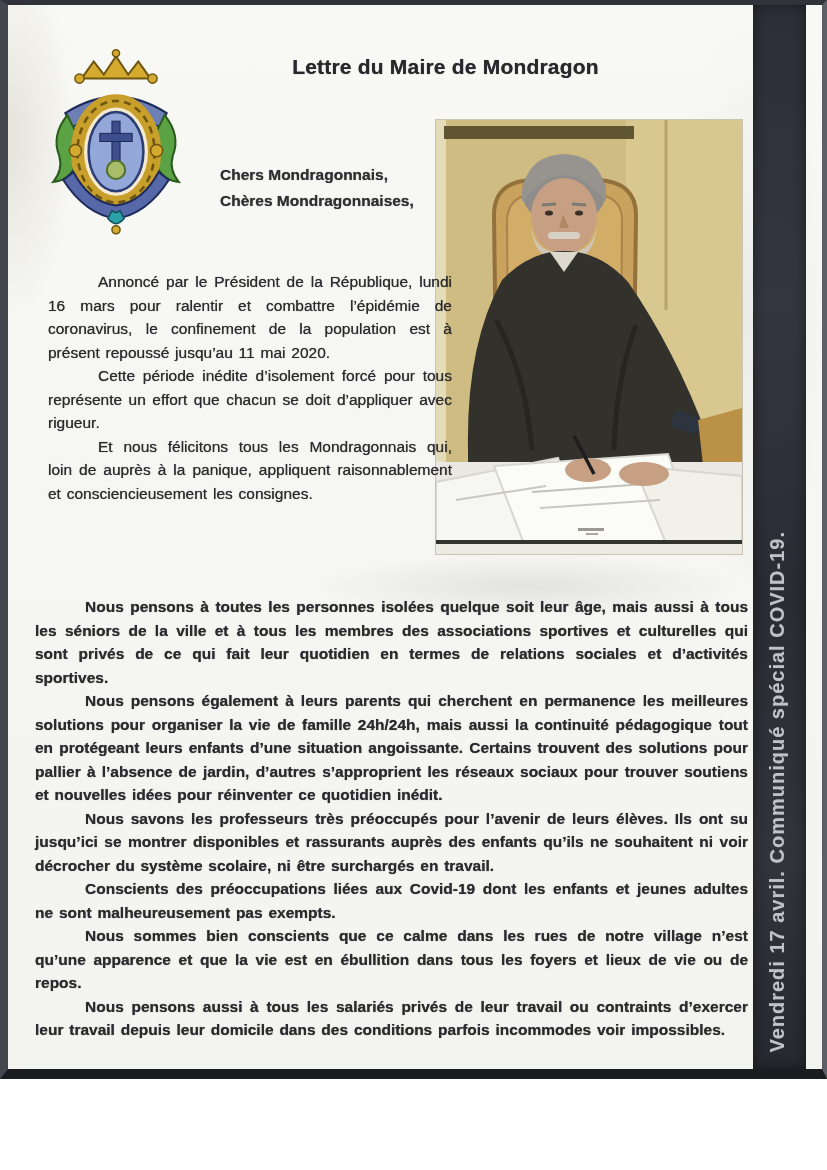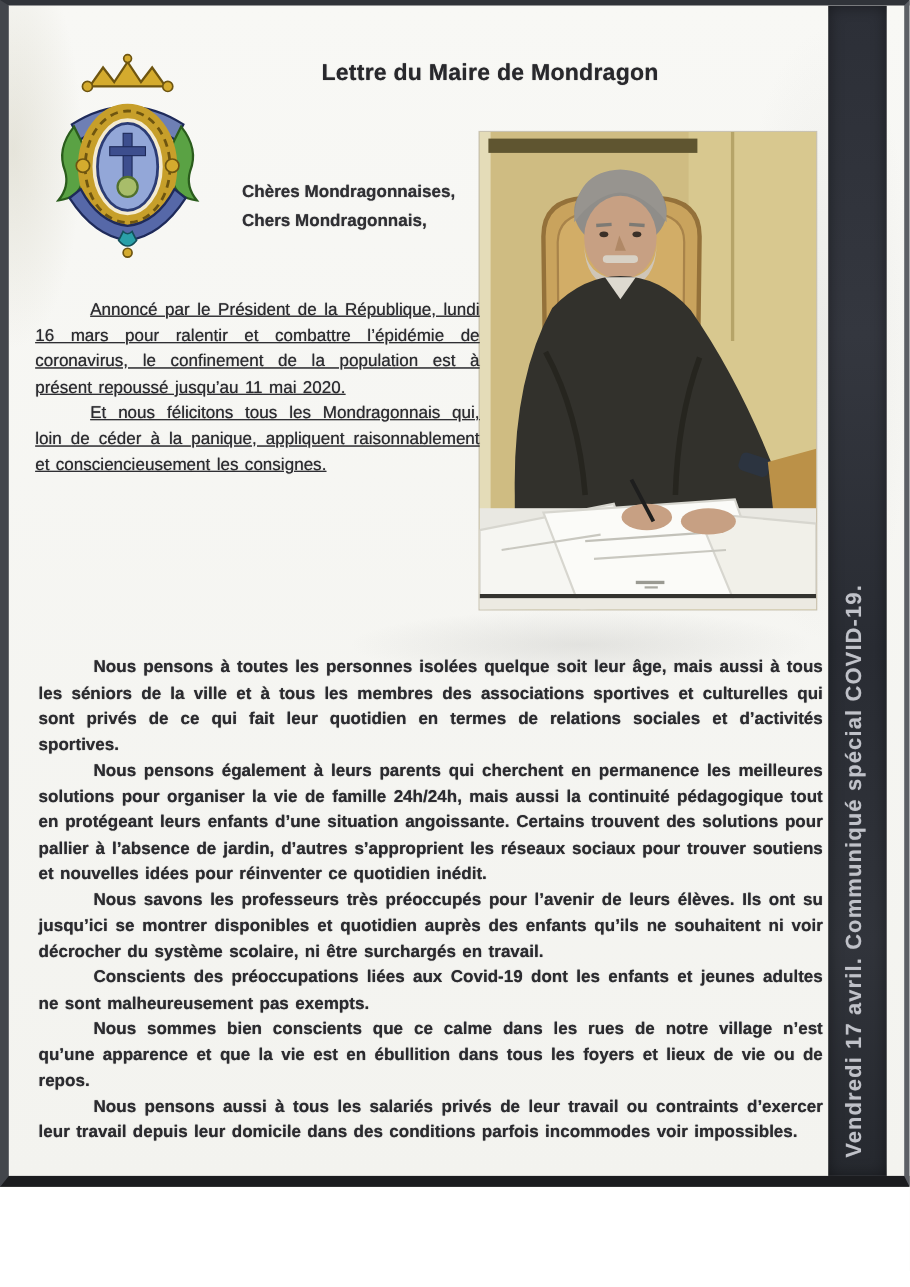--- a/index.html
+++ b/index.html
@@ -32,21 +32,21 @@
   }
   .crest { position:absolute; left:37px; top:43px; width:142px; height:188px; }
   .salutation {
     position:absolute; left:212px; top:157px;
     font-size:15.5px; line-height:26px; font-weight:bold; color:#303034;
   }
   .photo {
     position:absolute; left:428px; top:115px; width:306px; height:434px;
     box-shadow:0 0 0 1px #c9c3b2;
   }
-  .col-left { position:absolute; left:24px; top:265px; width:404px;text-decoration:underline; }
+  .col-left { position:absolute; left:40px; top:265px; width:404px; }
   .body-block { position:absolute; left:27px; top:590px; width:713px;font-weight:bold; }
   .col-left p, .body-block p {
     margin:0; font-size:15.5px; line-height:23.5px;
     text-align:justify; text-indent:50px; word-spacing:1.5px;
     color:#2b2b2f;
   }
   .sidebar {
     position:absolute; left:745px; top:0; width:53px; height:100%;
     background:linear-gradient(180deg,#2c2f37 0%,#34373f 28%,#292c33 55%,#31343b 80%,#26292f 100%);
     box-shadow:inset 0 0 14px rgba(0,0,0,.45);
@@ -91,22 +91,22 @@
 
       <path d="M18 130 Q40 164 70 168 Q100 164 122 130 L112 122 Q96 152 70 155 Q44 152 28 122 Z" fill="#5668a8" stroke="#1e2a5a" stroke-width="2"></path>
       <path d="M62 168 Q70 178 78 168 L74 160 Q70 164 66 160 Z" fill="#2aa0a8" stroke="#14505a" stroke-width="1.5"></path>
       <circle cx="70" cy="179" r="4" fill="#d4ab2e" stroke="#6e5510" stroke-width="1.5"></circle>
     </svg>
   </div>
 
   <h1 class="title ink">Lettre du Maire de Mondragon</h1>
 
   <div class="salutation ink">
+    <div>Chers Mondragonnais,</div>
     <div>Chères Mondragonnaises,</div>
-    <div>Chers Mondragonnais,</div>
   </div>
 
   <div class="photo">
     <svg viewBox="0 0 306 434" width="306" height="434">
 
       <rect width="306" height="434" fill="#cfbc82"></rect>
       <rect x="190" width="116" height="434" fill="#d8c88f"></rect>
       <rect width="10" height="434" fill="#e4dcb8"></rect>
       <rect x="8" y="6" width="190" height="13" fill="#5f5530"></rect>
       <line x1="230" y1="0" x2="230" y2="190" stroke="#b6a468" stroke-width="3"></line>
@@ -149,27 +149,28 @@
 
       <rect y="420" width="306" height="4" fill="#33332f"></rect>
       <rect y="424" width="306" height="10" fill="#eceae2"></rect>
       <rect x="142" y="408" width="26" height="3" fill="#9a9a92"></rect>
       <rect x="150" y="413" width="12" height="2" fill="#a8a8a0"></rect>
     </svg>
   </div>
 
   <div class="col-left">
     <p class="ink">Annoncé par le Président de la République, lundi 16 mars pour ralentir et combattre l’épidémie de coronavirus, le confinement de la population est à présent repoussé jusqu’au 11 mai 2020.</p>
-    <p class="ink">Et nous félicitons tous les Mondragonnais qui, loin de céder à la panique, appliquent raisonnablement et consciencieusement les consignes.</p>
+    <p class="ink">Cette période inédite d’isolement forcé pour tous représente un effort que chacun se doit d’appliquer avec rigueur.</p>
+    <p class="ink">Et nous félicitons tous les Mondragonnais qui, loin de auprès à la panique, appliquent raisonnablement et consciencieusement les consignes.</p>
   </div>
 
   <div class="body-block">
     <p class="ink">Nous pensons à toutes les personnes isolées quelque soit leur âge, mais aussi à tous les séniors de la ville et à tous les membres des associations sportives et culturelles qui sont privés de ce qui fait leur quotidien en termes de relations sociales et d’activités sportives.</p>
     <p class="ink">Nous pensons également à leurs parents qui cherchent en permanence les meilleures solutions pour organiser la vie de famille 24h/24h, mais aussi la continuité pédagogique tout en protégeant leurs enfants d’une situation angoissante. Certains trouvent des solutions pour pallier à l’absence de jardin, d’autres s’approprient les réseaux sociaux pour trouver soutiens et nouvelles idées pour réinventer ce quotidien inédit.</p>
-    <p class="ink">Nous savons les professeurs très préoccupés pour l’avenir de leurs élèves. Ils ont su jusqu’ici se montrer disponibles et quotidien auprès des enfants qu’ils ne souhaitent ni voir décrocher du système scolaire, ni être surchargés en travail.</p>
+    <p class="ink">Nous savons les professeurs très préoccupés pour l’avenir de leurs élèves. Ils ont su jusqu’ici se montrer disponibles et rassurants auprès des enfants qu’ils ne souhaitent ni voir décrocher du système scolaire, ni être surchargés en travail.</p>
     <p class="ink">Conscients des préoccupations liées aux Covid-19 dont les enfants et jeunes adultes ne sont malheureusement pas exempts.</p>
     <p class="ink">Nous sommes bien conscients que ce calme dans les rues de notre village n’est qu’une apparence et que la vie est en ébullition dans tous les foyers et lieux de vie ou de repos.</p>
     <p class="ink">Nous pensons aussi à tous les salariés privés de leur travail ou contraints d’exercer leur travail depuis leur domicile dans des conditions parfois incommodes voir impossibles.</p>
   </div>
 
   <div class="sidebar">
     <span class="sidebar-text">Vendredi 17 avril. Communiqué spécial COVID-19.</span>
   </div>
 
 </div>

